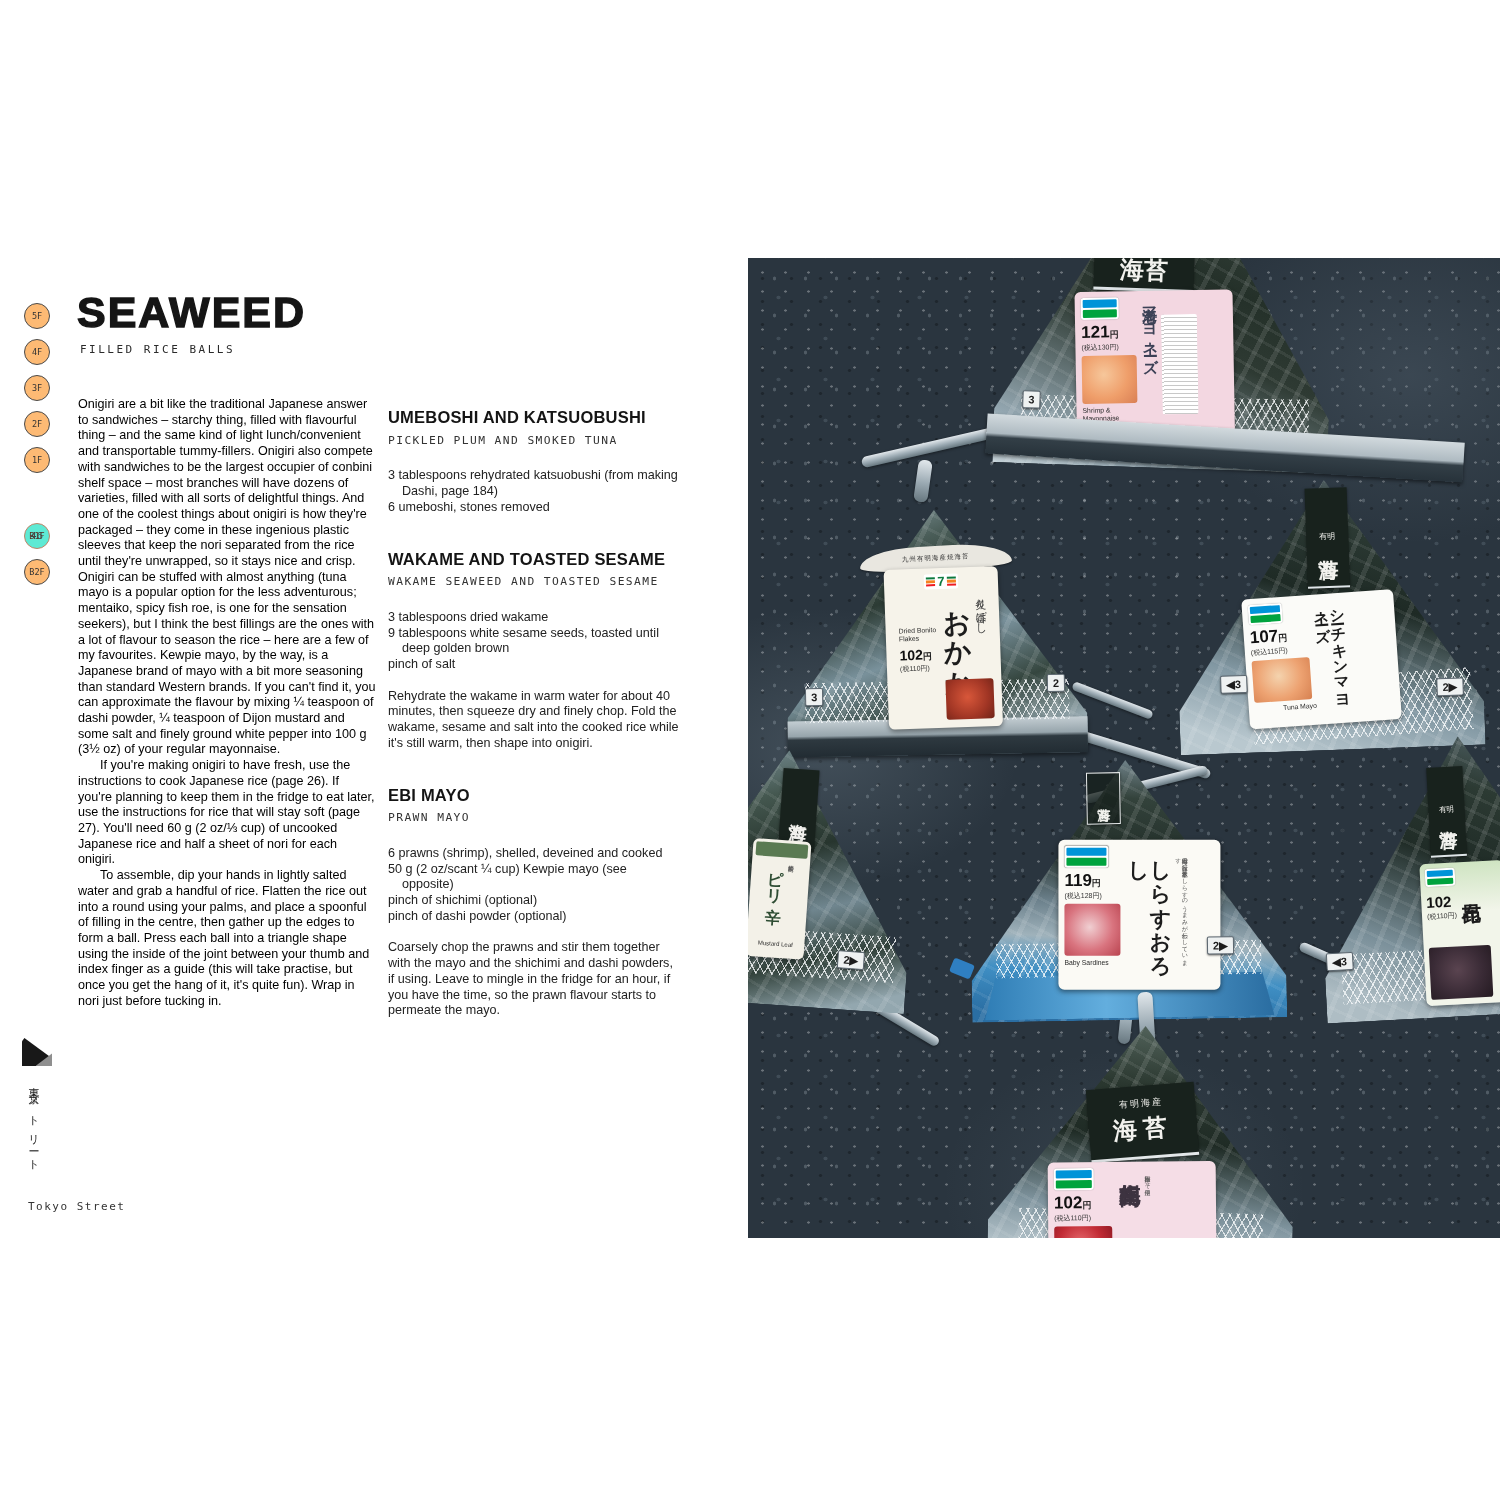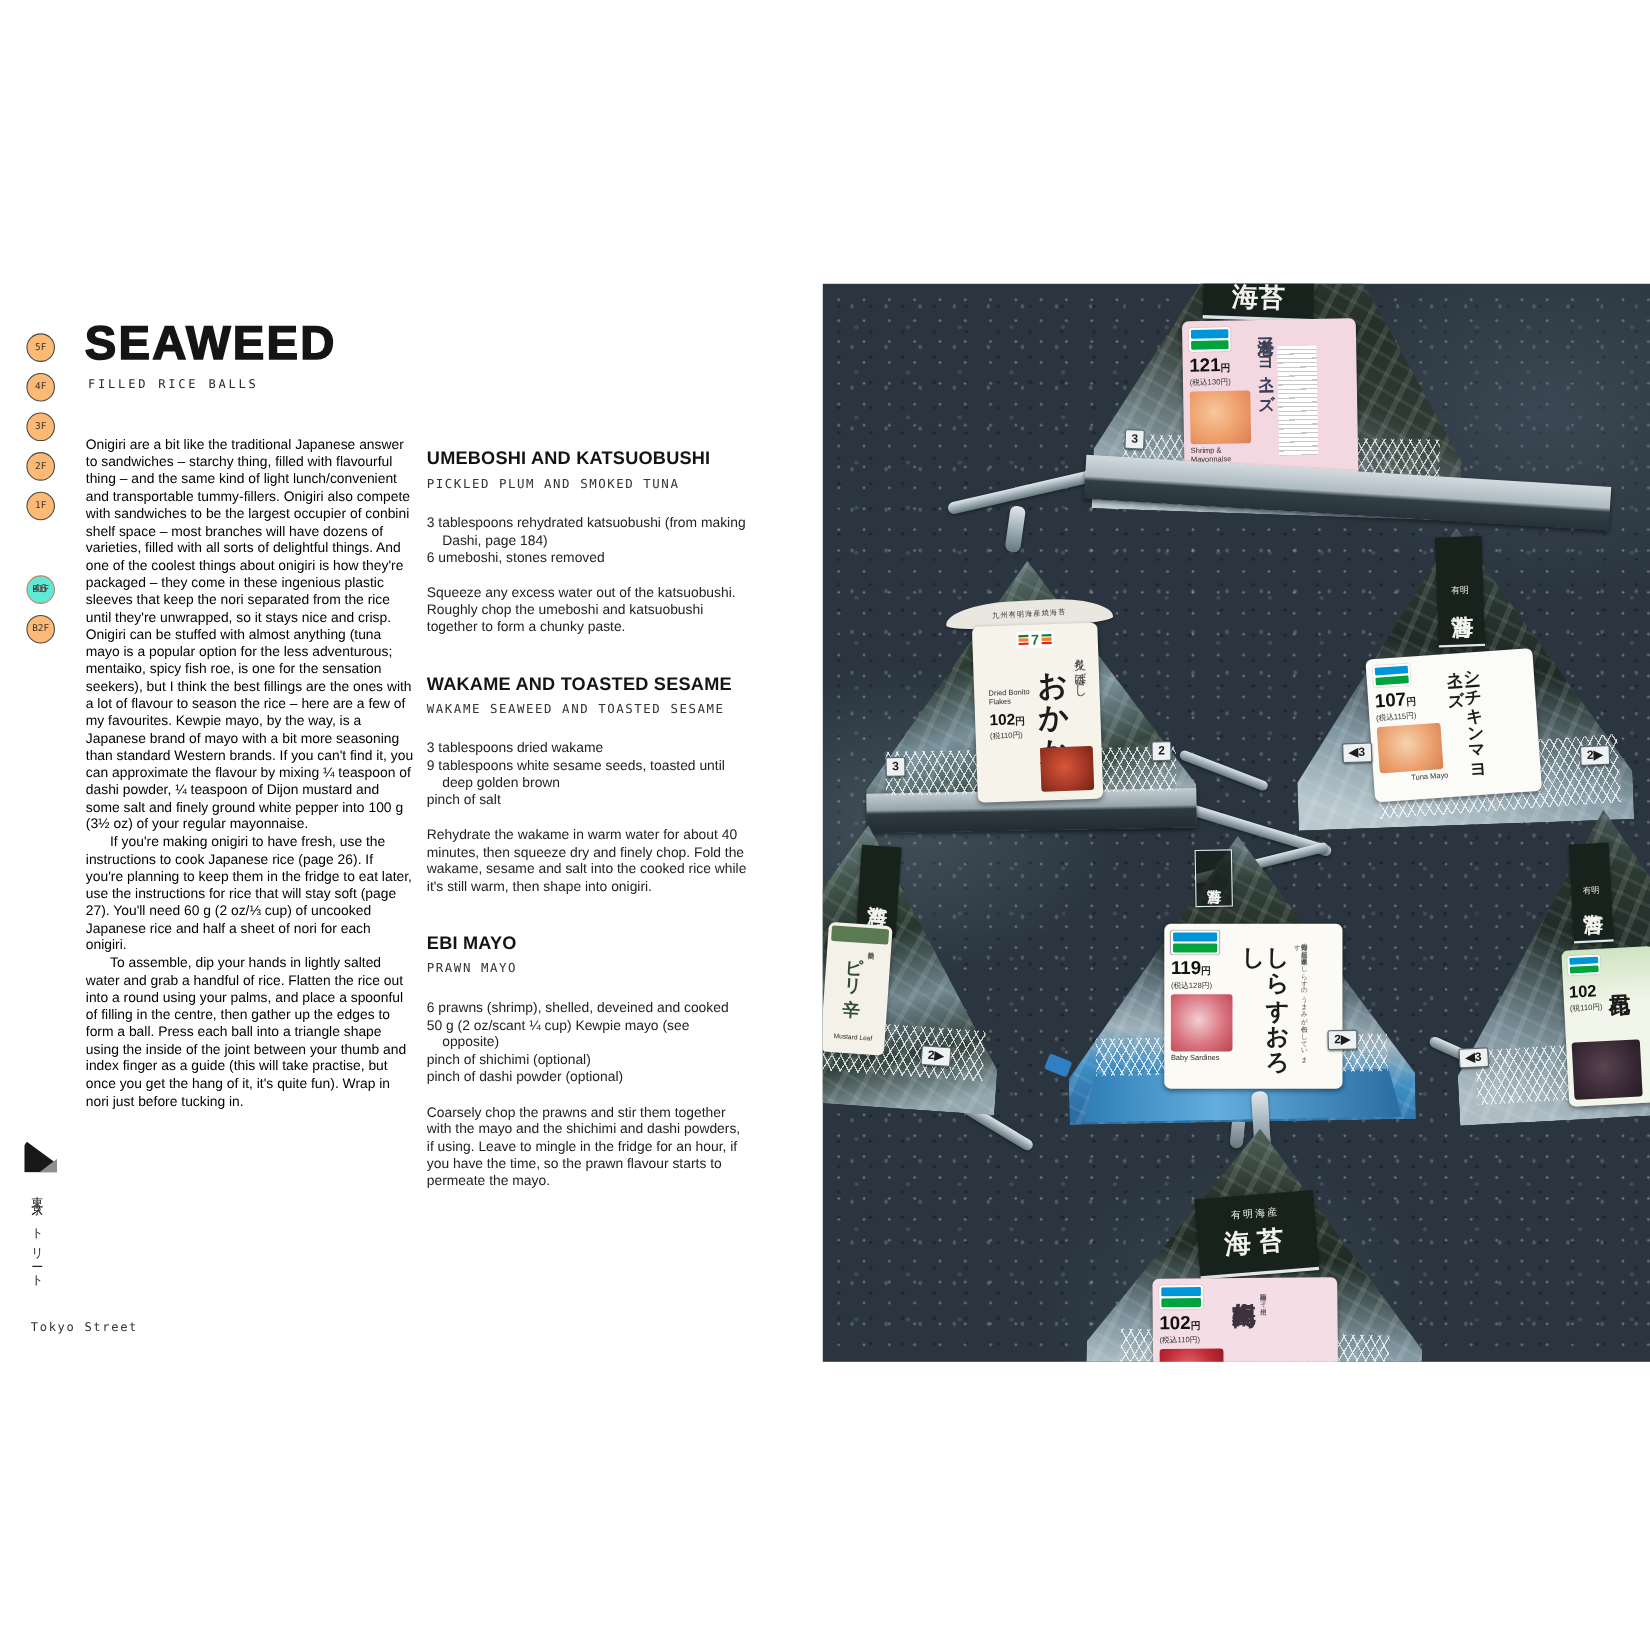--- a/index.html
+++ b/index.html
@@ -110,21 +110,20 @@
     <p>To assemble, dip your hands in lightly salted water and grab a handful of rice. Flatten the rice out into a round using your palms, and place a spoonful of filling in the centre, then gather up the edges to form a ball. Press each ball into a triangle shape using the inside of the joint between your thumb and index finger as a guide (this will take practise, but once you get the hang of it, it's quite fun). Wrap in nori just before tucking in.</p>
   </div>
 
   <div class="col2">
 
     <div class="recipe">
       <p class="recipe-title">UMEBOSHI AND KATSUOBUSHI</p>
       <p class="recipe-sub">PICKLED PLUM AND SMOKED TUNA</p>
       <div class="ing">3 tablespoons rehydrated katsuobushi (from making Dashi, page 184)</div>
       <div class="ing">6 umeboshi, stones removed</div>
-      <div class="method">Squeeze any excess water out of the katsuobushi. Roughly chop the umeboshi and katsuobushi together to form a chunky paste.</div>
     </div>
 
     <div class="recipe">
       <p class="recipe-title">WAKAME AND TOASTED SESAME</p>
       <p class="recipe-sub">WAKAME SEAWEED AND TOASTED SESAME</p>
       <div class="ing">3 tablespoons dried wakame</div>
       <div class="ing">9 tablespoons white sesame seeds, toasted until deep golden brown</div>
       <div class="ing">pinch of salt</div>
       <div class="method">Rehydrate the wakame in warm water for about 40 minutes, then squeeze dry and finely chop. Fold the wakame, sesame and salt into the cooked rice while it's still warm, then shape into onigiri.</div>
     </div>

